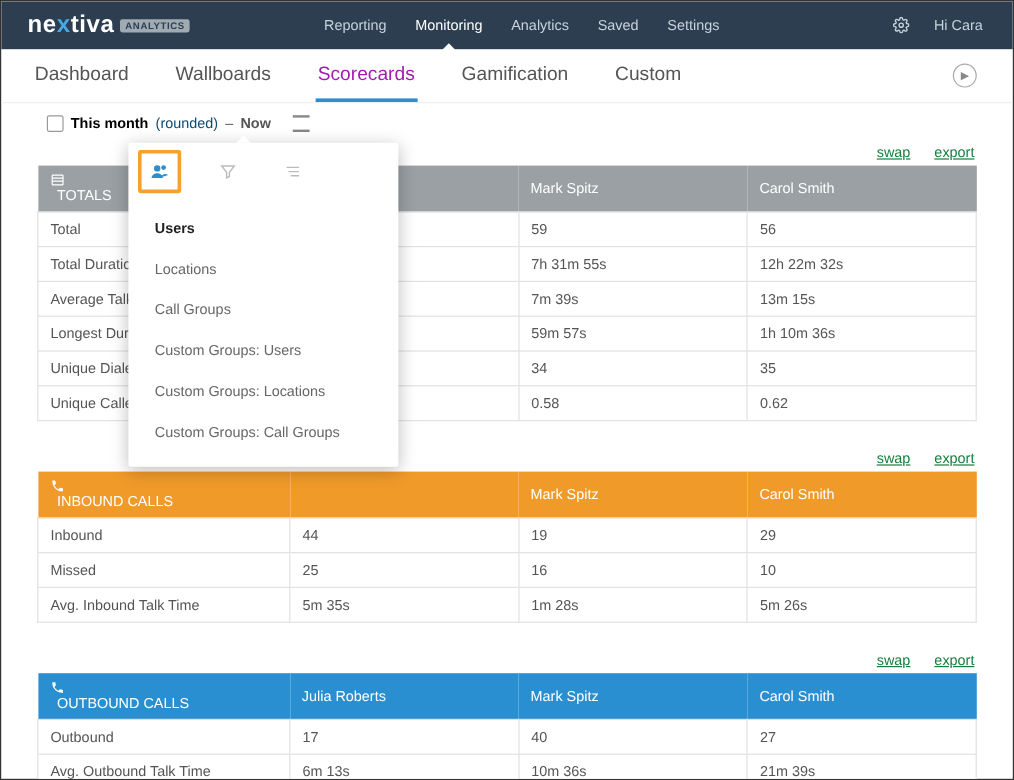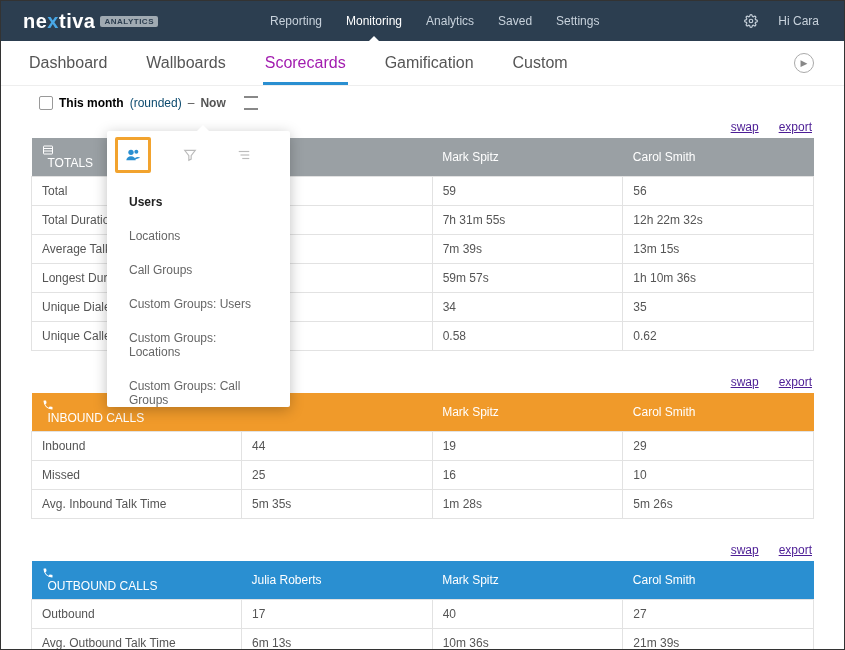--- a/index.html
+++ b/index.html
@@ -22,33 +22,33 @@
   .play-circle{position:absolute;right:30px;top:12px;width:18px;height:18px;border:1px solid #aaa;border-radius:50%;display:flex;align-items:center;justify-content:center;font-size:9px;color:#888;cursor:pointer;}
   
   .datebar{padding:10px 30px 4px 38px;font-size:12px;color:#555;display:flex;align-items:center;gap:6px;}
   .date-bold{font-weight:bold;color:#000000;}
   .date-rounded{color:#0c4a6e;}
   .date-now{font-weight:bold;}
   .date-icon{width:12px;height:12px;border:1px solid #999;border-radius:2px;}
   .date-slider{display:inline-block;width:14px;height:10px;border-top:2px solid #888;border-bottom:2px solid #888;position:relative;}
   
   .content{padding:0 30px 20px 30px;}
-  .actions{display:flex;justify-content:flex-end;gap:20px;font-size:12px;text-decoration:underline;color:#4c1d95;margin:6px 2px 4px 0;}
+  .actions{display:flex;justify-content:flex-end;gap:20px;font-size:12px;text-decoration:underline;color:#15803d;margin:6px 2px 4px 0;}
   .actions span{cursor:pointer;}
   table{width:100%;border-collapse:collapse;table-layout:fixed;}
   th,td{text-align:left;padding:6px 10px;font-size:12px;height:16px;}
   td{border:1px solid #e2e2e2;background:#fff;color:#555;}
   .hdr-total th{background:#9aa0a4;color:#fff;font-weight:normal;border:none;}
   .hdr-inbound th{background:#f09a2a;color:#fff;font-weight:normal;border:none;}
   .hdr-outbound th{background:#2a8fd1;color:#fff;font-weight:normal;border:none;}
   th:first-child{width:190px;}
   .section-icon{margin-right:6px;}
   .gap{height:18px;}
   
-  .dropdown{position:absolute;top:118px;left:106px;width:183px;background:#fff;box-shadow:0 3px 14px rgba(0,0,0,0.25);border-radius:2px;z-index:50;margin-top:12px;}
+  .dropdown{position:absolute;top:118px;left:106px;width:225px;background:#fff;box-shadow:0 3px 14px rgba(0,0,0,0.25);border-radius:2px;z-index:50;}
   .dd-tabs{display:flex;align-items:center;padding:6px 8px;gap:24px;position:relative;}
   .dd-tab{width:30px;height:30px;display:flex;align-items:center;justify-content:center;color:#bbb;cursor:pointer;}
   .dd-tab.active{border:3px solid #f2a32e;color:#2a8fd1;border-radius:2px;}
   .dd-arrow{position:absolute;top:-6px;left:90px;width:0;height:0;border-left:6px solid transparent;border-right:6px solid transparent;border-bottom:6px solid #fff;}
   .dd-body{max-height:210px;overflow-y:auto;padding:6px 0 12px 0;}
   .dd-item{padding:10px 22px;font-size:12px;color:#666;cursor:pointer;}
   .dd-item.sel{font-weight:bold;color:#222;}
   .dd-body::-webkit-scrollbar{width:10px;}
   .dd-body::-webkit-scrollbar-thumb{background:#c5c5c5;border-radius:4px;}
   .dd-body::-webkit-scrollbar-track{background:#eee;}

